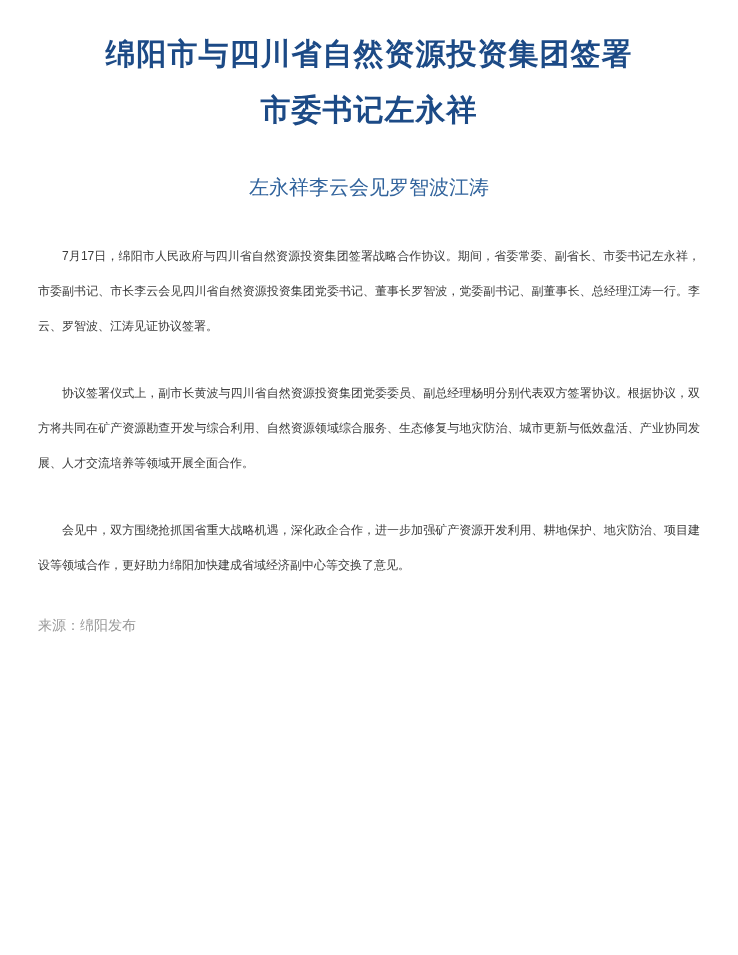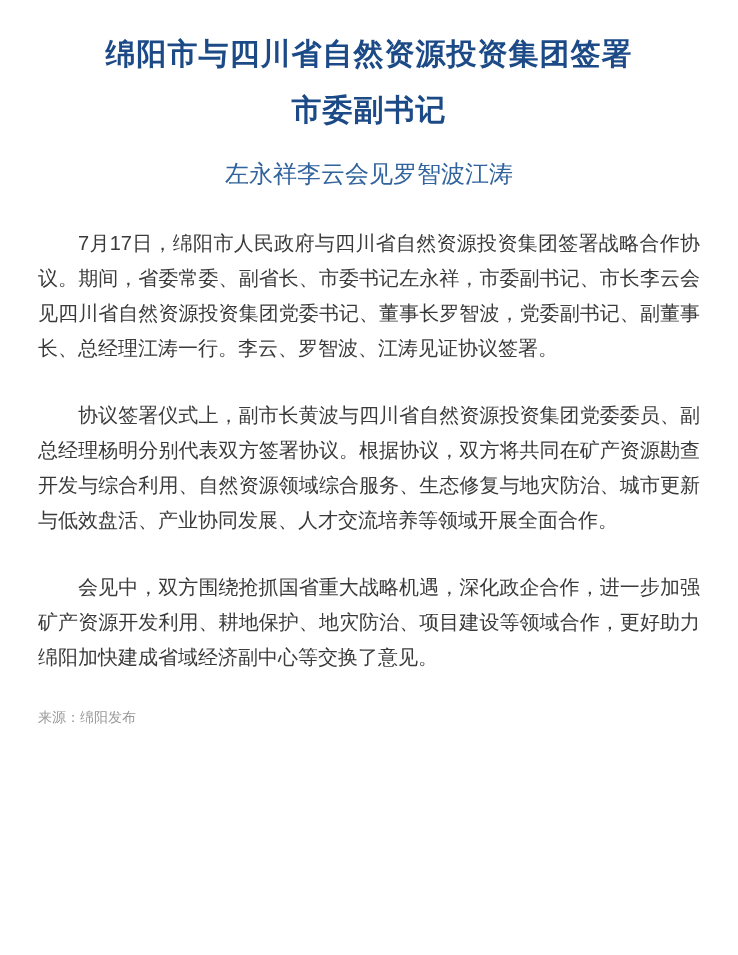--- a/index.html
+++ b/index.html
@@ -30,35 +30,35 @@
     line-height: 56px;
     letter-spacing: 1px;
     color: #1c4a86;
   }
 
   .article-title .title-line {
     display: block;
   }
 
   .article-subtitle {
-    margin-top: 20px;
+    margin-top: 33px;
     text-align: center;
     font-family: "Liberation Serif", "DejaVu Serif", serif;
     font-weight: normal;
-    font-size: 24px;
+    font-size: 20px;
     line-height: 32px;
     color: #31639c;
   }
 
   .article-body {
     margin-top: 36px;
   }
 
   .article-body p {
-    font-size: 20px;
+    font-size: 12px;
     line-height: 35px;
     color: #3a3a3a;
     text-align: justify;
     text-indent: 2em;
     margin: 0 0 32px 0;
   }
 
   .source-line {
     margin-top: 19px;
     font-size: 14px;
@@ -66,21 +66,21 @@
     color: #999999;
   }
 </style>
 </head>
 <body>
 
 <div class="article-page">
 
   <h1 class="article-title">
     <span class="title-line">绵阳市与四川省自然资源投资集团签署</span>
-    <span class="title-line">市委副书记</span>
+    <span class="title-line">市委书记左永祥</span>
   </h1>
 
   <h2 class="article-subtitle">左永祥李云会见罗智波江涛</h2>
 
   <div class="article-body">
     <p>7月17日，绵阳市人民政府与四川省自然资源投资集团签署战略合作协议。期间，省委常委、副省长、市委书记左永祥，市委副书记、市长李云会见四川省自然资源投资集团党委书记、董事长罗智波，党委副书记、副董事长、总经理江涛一行。李云、罗智波、江涛见证协议签署。</p>
     <p>协议签署仪式上，副市长黄波与四川省自然资源投资集团党委委员、副总经理杨明分别代表双方签署协议。根据协议，双方将共同在矿产资源勘查开发与综合利用、自然资源领域综合服务、生态修复与地灾防治、城市更新与低效盘活、产业协同发展、人才交流培养等领域开展全面合作。</p>
     <p>会见中，双方围绕抢抓国省重大战略机遇，深化政企合作，进一步加强矿产资源开发利用、耕地保护、地灾防治、项目建设等领域合作，更好助力绵阳加快建成省域经济副中心等交换了意见。</p>
   </div>
 

